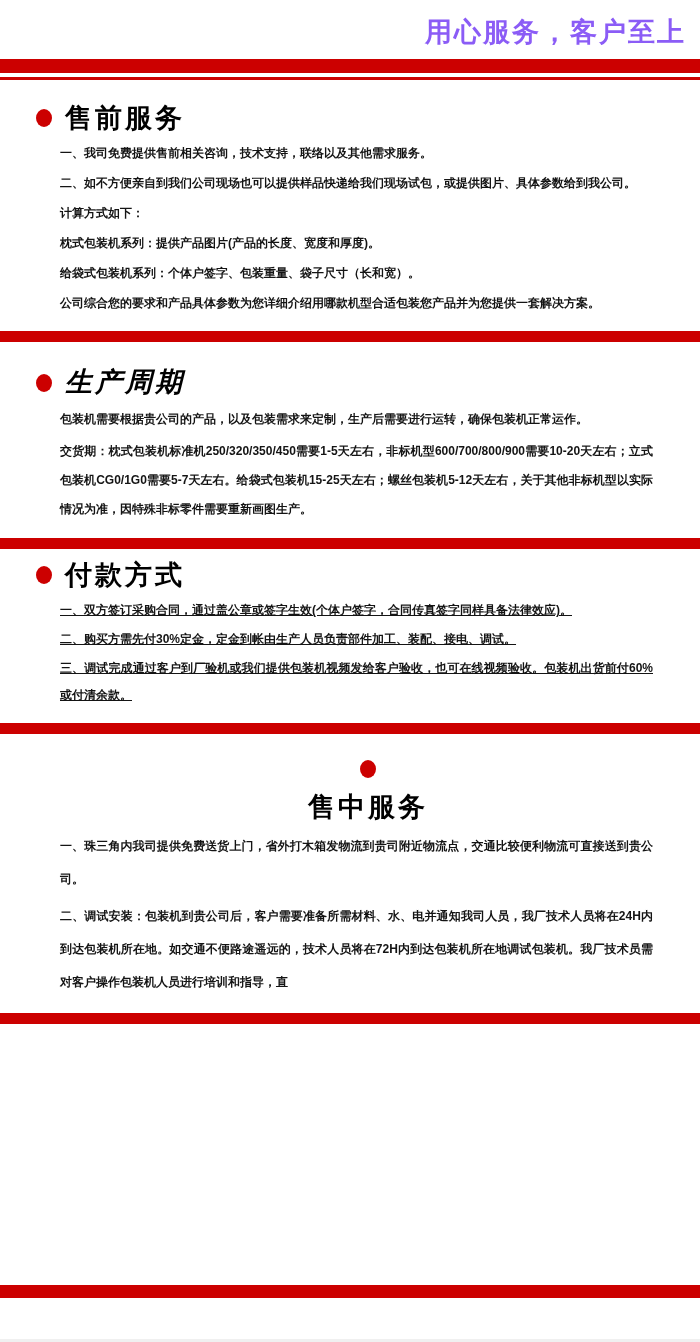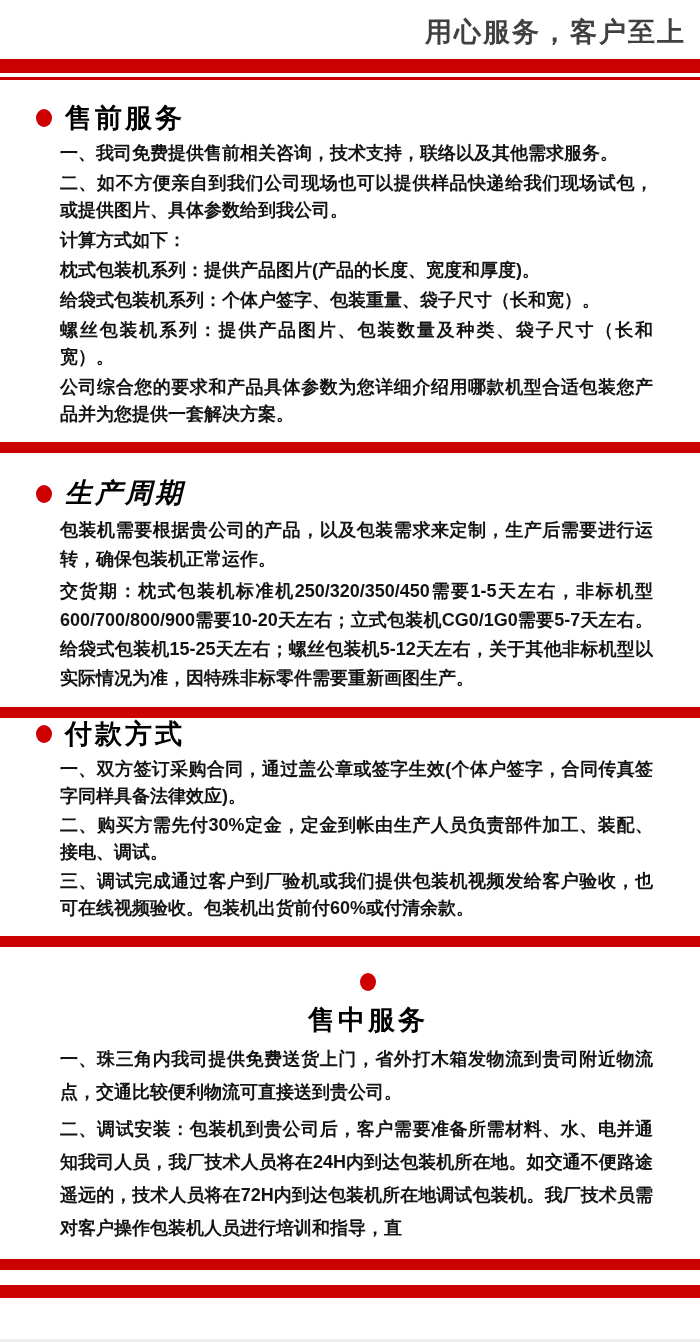--- a/index.html
+++ b/index.html
@@ -5,43 +5,43 @@
   :root { --accent:#cc0000; --ink:#141414; }
   html,body{margin:0;padding:0;}
   body{
     width:700px;height:1342px;position:relative;overflow:hidden;
     background:#ffffff;color:var(--ink);
     font-family:"Liberation Sans","DejaVu Sans",sans-serif;
   }
   
   .slogan-row{
     text-align:right;padding:14px 14px 9px 0;
-    font-size:27px;font-weight:bold;color:#404040;letter-spacing:2px;
+    font-size:27px;font-weight:bold;color:#8b5cf6;letter-spacing:2px;
   }
   .rule-thick{height:14px;background:var(--accent);}
   .rule-gap{height:4px;background:#ffffff;}
   .rule-thin{height:3px;background:var(--accent);}
 
   
   .sec-head{display:flex;align-items:center;gap:13px;margin:22px 0 6px 36px;text-align:center;}
   .dot{width:16px;height:18px;border-radius:50%;background:var(--accent);flex:0 0 auto;}
   .sec-title{font-size:27px;font-weight:bold;color:#000;margin:0;letter-spacing:3px;line-height:1.2;}
   .sec-body{
     margin:6px 47px 0 60px;
-    font-size:18px;line-height:27px;font-weight:600;
+    font-size:12px;line-height:27px;font-weight:600;
     text-align:justify;
   }
   .sec-body p{margin:0 0 3px 0;}
   .divider{height:11px;background:var(--accent);margin-top:14px;}
 
   
   .sec-1 .sec-head{margin-top:24px;font-style:italic;}
   .sec-1 .sec-body{line-height:29px;}
-  .sec-2 .sec-head{margin-top:0;}
-  .sec-2 .sec-body p{margin-bottom:2px;}
+  .sec-2 .sec-head{margin-top:10px;}
+  .sec-2 .sec-body p{margin-bottom:2px;text-decoration:underline;}
   .sec-3 .sec-head{margin-top:26px;flex-direction:column;}
   .sec-3 .sec-body{line-height:33px;}
   .sec-3 .sec-body p{margin-bottom:4px;}
 
   
   .bottom-bar{position:absolute;left:0;right:0;top:1285px;height:13px;background:var(--accent);}
   .bottom-hairline{position:absolute;left:0;right:0;bottom:0;height:3px;background:#f0f0f0;}
 </style>
 </head>
 <body>
@@ -56,21 +56,20 @@
     <div class="sec-head">
       <span class="dot"></span>
       <h2 class="sec-title">售前服务</h2>
     </div>
     <div class="sec-body">
         <p>一、我司免费提供售前相关咨询，技术支持，联络以及其他需求服务。</p>
         <p>二、如不方便亲自到我们公司现场也可以提供样品快递给我们现场试包，或提供图片、具体参数给到我公司。</p>
         <p>计算方式如下：</p>
         <p>枕式包装机系列：提供产品图片(产品的长度、宽度和厚度)。</p>
         <p>给袋式包装机系列：个体户签字、包装重量、袋子尺寸（长和宽）。</p>
-        <p>螺丝包装机系列：提供产品图片、包装数量及种类、袋子尺寸（长和宽）。</p>
         <p>公司综合您的要求和产品具体参数为您详细介绍用哪款机型合适包装您产品并为您提供一套解决方案。</p>
       </div>
   </section>
     <div class="divider"></div>
     <section class="service-section sec-1">
     <div class="sec-head">
       <span class="dot"></span>
       <h2 class="sec-title">生产周期</h2>
     </div>
     <div class="sec-body">

